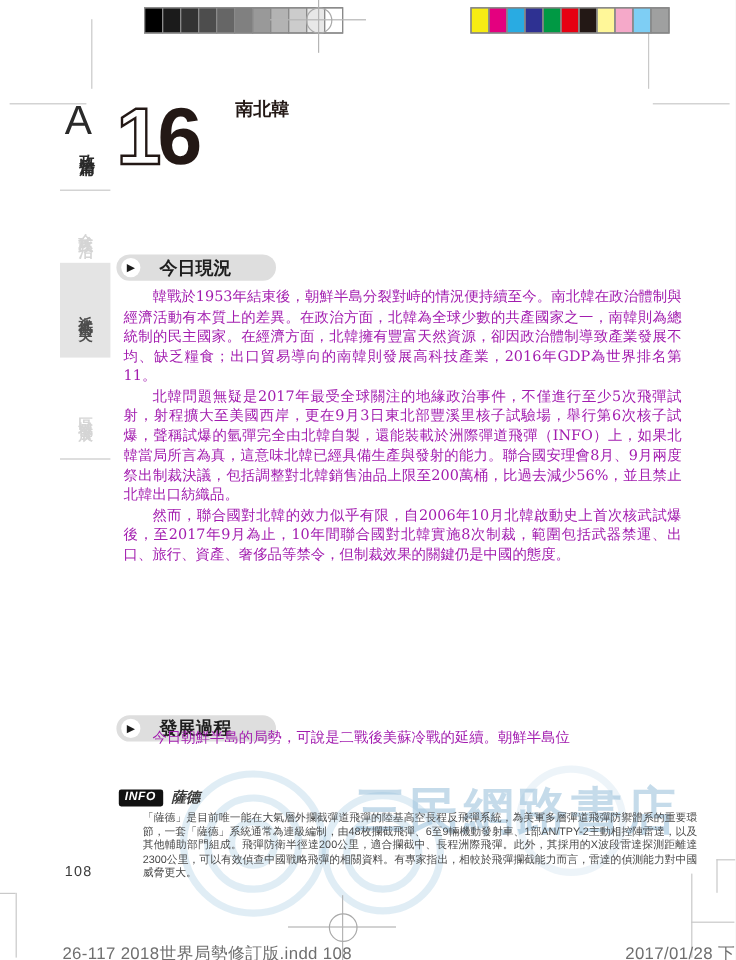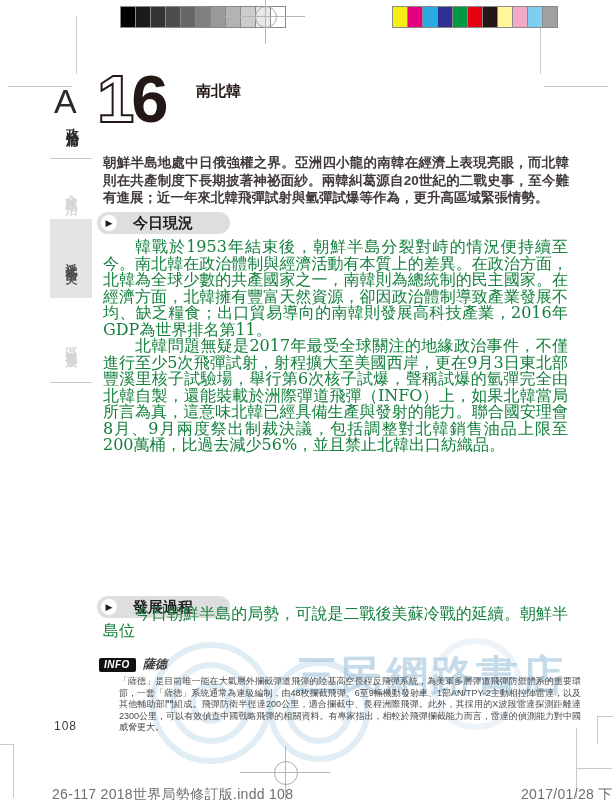--- a/index.html
+++ b/index.html
@@ -16,37 +16,37 @@
   
   .side-letter{position:absolute;left:54px;top:82px;font-size:34px;font-weight:400;color:#2a2a2a;}
   .side-vert{writing-mode:vertical-rl;text-orientation:upright;letter-spacing:3px;}
   .side-title{position:absolute;left:63px;top:118px;font-size:13px;font-weight:700;color:#2a2a2a;}
   .side-rule{position:absolute;left:50px;width:42px;height:1px;background:#c9c9c9;}
   .side-tab{position:absolute;left:50px;width:42px;display:flex;justify-content:center;align-items:center;
             font-size:12px;font-weight:700;}
   .side-tab.inactive{color:#d5d5d5;}
   .side-tab.active{background:#e4e4e4;color:#4d4d4d;}
   
-  .chap-num{position:absolute;left:97px;top:64px;font-size:67px;line-height:70px;font-weight:700;
+  .chap-num{position:absolute;left:97px;top:80px;font-size:67px;line-height:70px;font-weight:700;
             letter-spacing:-3px;color:#231815;}
   .chap-num .outline{color:#ffffff;-webkit-text-stroke:2px #231815;}
   .kicker{position:absolute;left:196px;top:82px;font-size:15px;font-weight:700;}
   .chap-title{position:absolute;left:195px;top:100px;font-size:30px;font-weight:700;letter-spacing:0px;white-space:nowrap;}
   .intro{position:absolute;left:103px;top:154px;width:466px;font-size:13.5px;line-height:17.5px;
          font-weight:600;color:#413c3b;text-align:justify;}
   
   .pill{position:absolute;left:97px;width:133px;height:22px;background:#dedede;border-radius:12px;
         display:flex;align-items:center;}
   .pill .play-circle{width:16px;height:16px;background:#ffffff;border-radius:50%;margin-left:4px;
         display:flex;align-items:center;justify-content:center;}
   .pill .play-glyph{font-size:9px;line-height:9px;color:#1a1a1a;}
   .pill .pill-label{margin-left:16px;font-size:15px;font-weight:700;color:#1e1e1e;}
   
   .bodytext{position:absolute;left:103px;width:465px;font-family:"DejaVu Serif","Liberation Serif",serif;
-            font-size:16px;line-height:16.5px;color:#15803d;text-align:justify;}
+            font-size:12px;line-height:16.5px;color:#a21caf;text-align:justify;}
   .bodytext p{margin:0;text-indent:2em;}
   
   .info-head{position:absolute;left:99px;top:656px;display:flex;align-items:center;gap:7px;}
   .info-badge{background:#111111;color:#ffffff;font-size:10px;font-weight:700;font-style:italic;
               padding:1px 6px 2px 5px;border-radius:2px;letter-spacing:.5px;}
   .info-title{font-size:12px;font-weight:700;font-style:italic;color:#3a3a3a;}
   .info-text{position:absolute;left:103px;top:676px;width:462px;font-size:9px;line-height:11.5px;
              color:#4a4a4a;text-align:justify;margin-left:16px;}
   .page-num{position:absolute;left:54px;top:719px;font-size:12px;color:#3a3a3a;letter-spacing:1px;}
   
@@ -109,31 +109,31 @@
   <div class="side-rule" style="top:158px;"></div>
   <div class="side-tab inactive side-vert" style="top:162px;height:56px;">全球政治</div>
   <div class="side-tab active side-vert" style="top:219px;height:79px;">近代衝突</div>
   <div class="side-tab inactive side-vert" style="top:316px;height:56px;">區域發展</div>
   <div class="side-rule" style="top:382px;"></div>
 
   <div class="chap-num">
     <span class="outline">1</span><span>6</span>
   </div>
   <div class="kicker">南北韓</div>
-  <div class="intro">朝鮮半島地處中日俄強權之界。亞洲四小龍的南韓在經濟上表現亮眼，而北韓則在共產制度下長期披著神祕面紗。兩韓糾葛源自20世紀的二戰史事，至今難有進展；近一年來北韓飛彈試射與氫彈試爆等作為，更升高區域緊張情勢。</div>
 
   <div class="pill" style="top:212px;">
     <span class="play-circle">
       <span class="play-glyph">▶</span>
     </span>
     <span class="pill-label">今日現況</span>
   </div>
   <div class="bodytext" style="top:239px;">
     <p>韓戰於1953年結束後，朝鮮半島分裂對峙的情況便持續至今。南北韓在政治體制與經濟活動有本質上的差異。在政治方面，北韓為全球少數的共產國家之一，南韓則為總統制的民主國家。在經濟方面，北韓擁有豐富天然資源，卻因政治體制導致產業發展不均、缺乏糧食；出口貿易導向的南韓則發展高科技產業，2016年GDP為世界排名第11。</p>
     <p>北韓問題無疑是2017年最受全球關注的地緣政治事件，不僅進行至少5次飛彈試射，射程擴大至美國西岸，更在9月3日東北部豐溪里核子試驗場，舉行第6次核子試爆，聲稱試爆的氫彈完全由北韓自製，還能裝載於洲際彈道飛彈（INFO）上，如果北韓當局所言為真，這意味北韓已經具備生產與發射的能力。聯合國安理會8月、9月兩度祭出制裁決議，包括調整對北韓銷售油品上限至200萬桶，比過去減少56%，並且禁止北韓出口紡織品。</p>
+    <p>然而，聯合國對北韓的效力似乎有限，自2006年10月北韓啟動史上首次核武試爆後，至2017年9月為止，10年間聯合國對北韓實施8次制裁，範圍包括武器禁運、出口、旅行、資產、奢侈品等禁令，但制裁效果的關鍵仍是中國的態度。</p>
   </div>
 
   <div class="pill" style="top:596px;">
     <span class="play-circle">
       <span class="play-glyph">▶</span>
     </span>
     <span class="pill-label">發展過程</span>
   </div>
   <div class="bodytext" style="top:606px;">
     <p>今日朝鮮半島的局勢，可說是二戰後美蘇冷戰的延續。朝鮮半島位</p>

